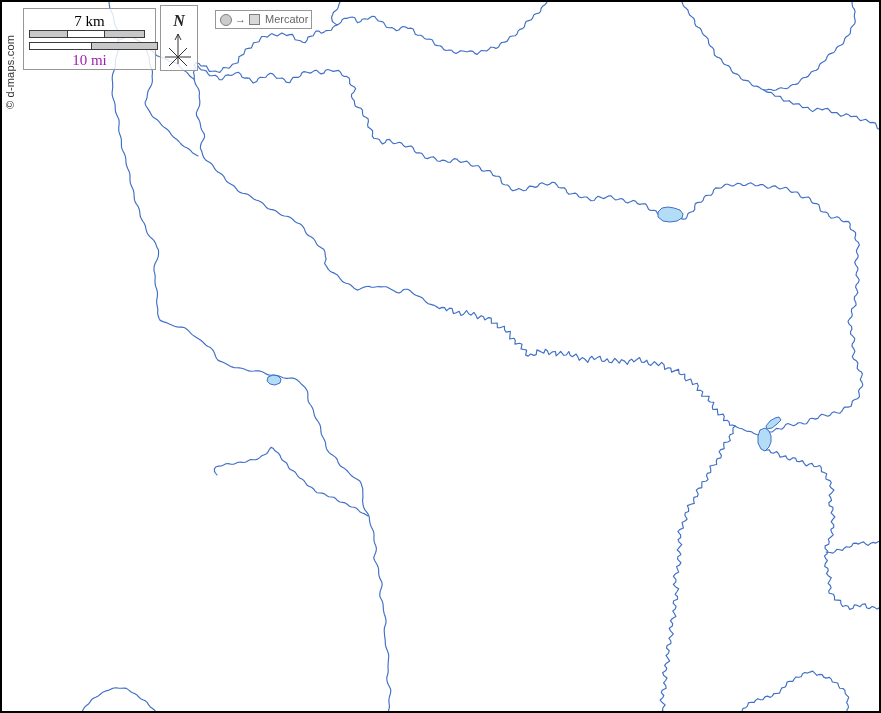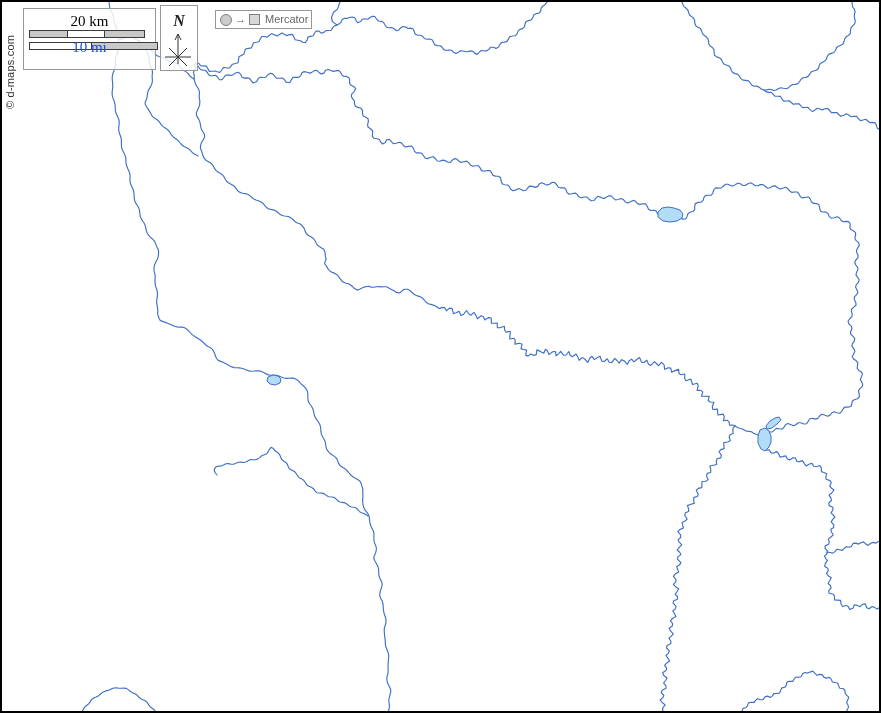--- a/index.html
+++ b/index.html
@@ -3,22 +3,22 @@
 <meta charset="utf-8">
 <style>
   html,body{margin:0;padding:0;background:#ffffff;}
   body{width:881px;height:713px;overflow:hidden;font-family:"Liberation Sans",sans-serif;}
   .map-frame{position:relative;width:881px;height:713px;box-sizing:border-box;border:2px solid #000;background:#fff;}
   .map-svg{position:absolute;left:0;top:0;width:877px;height:709px;}
   .overlay{position:absolute;box-sizing:border-box;border:1px solid #979797;background:rgba(255,255,255,0.82);}
   .scale-box{left:21px;top:6px;width:133px;height:62px;}
   .scale-km-label{position:absolute;left:0;top:4px;width:100%;text-align:center;
     font-family:"Liberation Serif",serif;font-size:15px;color:#000;}
-  .scale-mi-label{position:absolute;left:0;top:30px;width:100%;text-align:center;
-    font-family:"Liberation Serif",serif;font-size:15px;color:#1d4ed8;}
+  .scale-mi-label{position:absolute;left:0;top:43px;width:100%;text-align:center;
+    font-family:"Liberation Serif",serif;font-size:15px;color:#a21caf;}
   .bar{position:absolute;height:6px;box-sizing:content-box;border:1px solid #3c3c3c;font-size:0;}
   .bar-km{left:5px;top:21px;width:114px;}
   .bar-mi{left:5px;top:33px;width:127px;}
   .bar span{display:inline-block;height:6px;vertical-align:top;}
   .seg-border{border-left:1px solid #3c3c3c;box-sizing:border-box;}
   .north-box{left:158px;top:3px;width:38px;height:66px;}
   .north-n{position:absolute;left:0;top:6px;width:100%;text-align:center;
     font-family:"Liberation Serif",serif;font-style:italic;font-weight:600;font-size:16px;color:#222;}
   .compass-svg{position:absolute;left:0;top:0;}
   .mercator-box{left:213px;top:8px;width:97px;height:19px;display:flex;align-items:center;padding-left:4px;gap:3px;}
@@ -60,21 +60,21 @@
         <path d="M656 210L660 206L666 205L672 206L678 208L681 212L680 216L675 219L668 220L661 219L656 215Z" fill="#b3dcf6" stroke="#3f6fc6" stroke-width="1"></path>
         <path d="M266 375L271 373L276 374L279 377L278 381L273 383L268 382L265 379Z" fill="#b3dcf6" stroke="#3f6fc6" stroke-width="1"></path>
         <path d="M764 424L768 419L773 416L777 415L779 418L775 422L770 426L765 427Z" fill="#b3dcf6" stroke="#3f6fc6" stroke-width="1"></path>
         <path d="M758 428L763 426L767 429L769 434L769 440L767 445L763 449L759 447L756 441L756 434Z" fill="#b3dcf6" stroke="#3f6fc6" stroke-width="1"></path>
       </g>
   </svg>
 
   <div class="copyright">© d-maps.com</div>
 
   <div class="overlay scale-box">
-    <div class="scale-km-label">20 km</div>
+    <div class="scale-km-label">7 km</div>
     <div class="bar bar-km">
       <span style="width:37px;background:#c8c8c8;"></span><span class="seg-border" style="width:37px;background:#fff;"></span><span class="seg-border" style="width:40px;background:#c8c8c8;"></span>
     </div>
     <div class="bar bar-mi">
       <span style="width:61px;background:#fff;"></span><span class="seg-border" style="width:66px;background:#c8c8c8;"></span>
     </div>
     <div class="scale-mi-label">10 mi</div>
   </div>
 
   <div class="overlay north-box">

